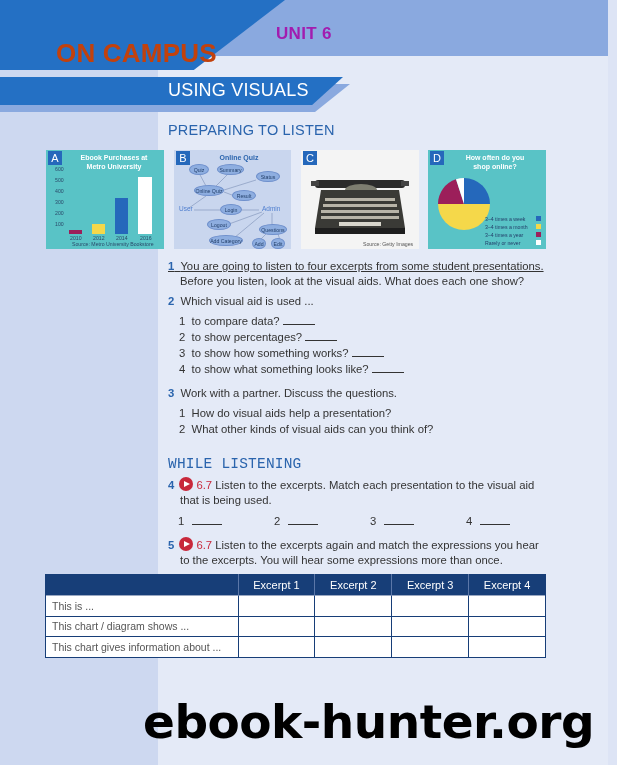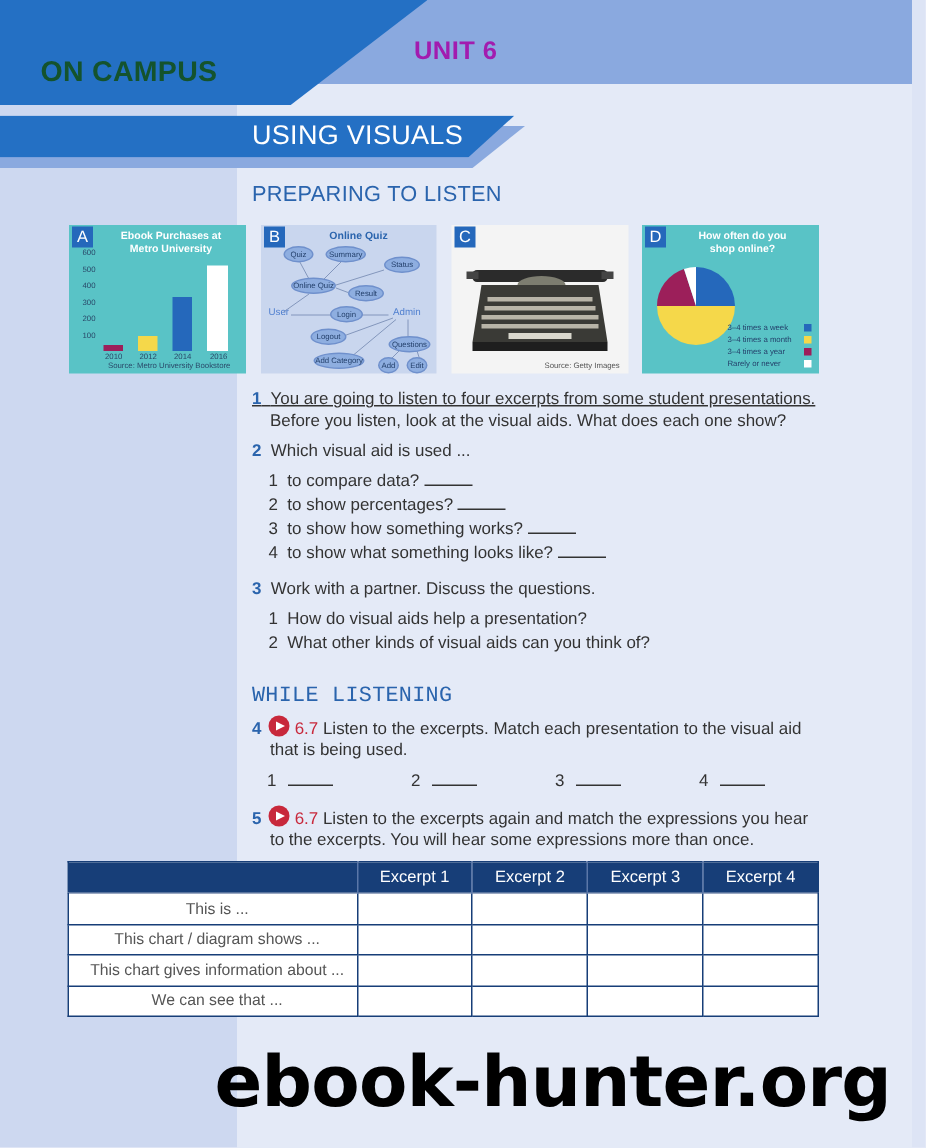--- a/index.html
+++ b/index.html
@@ -18,21 +18,21 @@
   }
   .unit-label {
     position: absolute; left: 276px; top: 24px; color: #a21caf; font-weight: bold; font-size: 17px; letter-spacing: 0.3px;
   }
   .campus-band {
     position: absolute; left: 0; top: 0; width: 285px; height: 70px;
     background: #2470c4;
     clip-path: polygon(0 0, 100% 0, 68% 100%, 0 100%);
   }
   .campus-title {
-    position: absolute; left: 27px; top: 38px; color: #14532d; font-weight: bold; font-size: 19px; letter-spacing: 0.2px;
+    position: absolute; left: 56px; top: 38px; color: #c2410c; font-weight: bold; font-size: 26px; letter-spacing: 0.2px;
   }
   .visuals-shadow {
     position: absolute; left: 0; top: 84px; width: 350px; height: 28px;
     background: #8aa9df;
     clip-path: polygon(0 0, 100% 0, 90% 100%, 0 100%);
   }
   .visuals-band {
     position: absolute; left: 0; top: 77px; width: 343px; height: 28px;
     background: #2470c4;
     clip-path: polygon(0 0, 100% 0, 91% 100%, 0 100%);
@@ -80,21 +80,21 @@
   table.ex {
     position: absolute; left: 45px; top: 574px; width: 501px; border-collapse: collapse;
     font-size: 10.5px; background: #fff;
   }
   table.ex th {
     background: #173e78; color: #fff; font-weight: normal; height: 21px; font-size: 11px;
     border-left: 1px solid #5b77a8;
   }
   table.ex th:first-child { border-left: none; }
   table.ex td {
-    height: 20.5px; border: 1px solid #173e78; border-top: 1px solid #9aa8c2; color: #555; padding-left: 6px; text-align: center;
+    height: 20.5px; border: 1px solid #173e78; border-top: 1px solid #9aa8c2; color: #555; padding-left: 6px;
   }
   table.ex td.cell { padding: 0; }
   table.ex { border: 1px solid #173e78; }
 
   .watermark {
     position: absolute; left: 143px; top: 694px; font-family: "DejaVu Sans", sans-serif; font-weight: bold;
     font-size: 47px; color: #000; letter-spacing: -0.5px;
   }
 </style>
 </head>
@@ -292,23 +292,16 @@
       <td class="cell"></td>
       <td class="cell"></td>
     </tr>
     <tr>
       <td>This chart gives information about ...</td>
       <td class="cell"></td>
       <td class="cell"></td>
       <td class="cell"></td>
       <td class="cell"></td>
     </tr>
-    <tr>
-      <td>We can see that ...</td>
-      <td class="cell"></td>
-      <td class="cell"></td>
-      <td class="cell"></td>
-      <td class="cell"></td>
-    </tr>
   </tbody>
 </table>
 
 <div class="watermark">ebook-hunter.org</div>
 
 </body></html>

